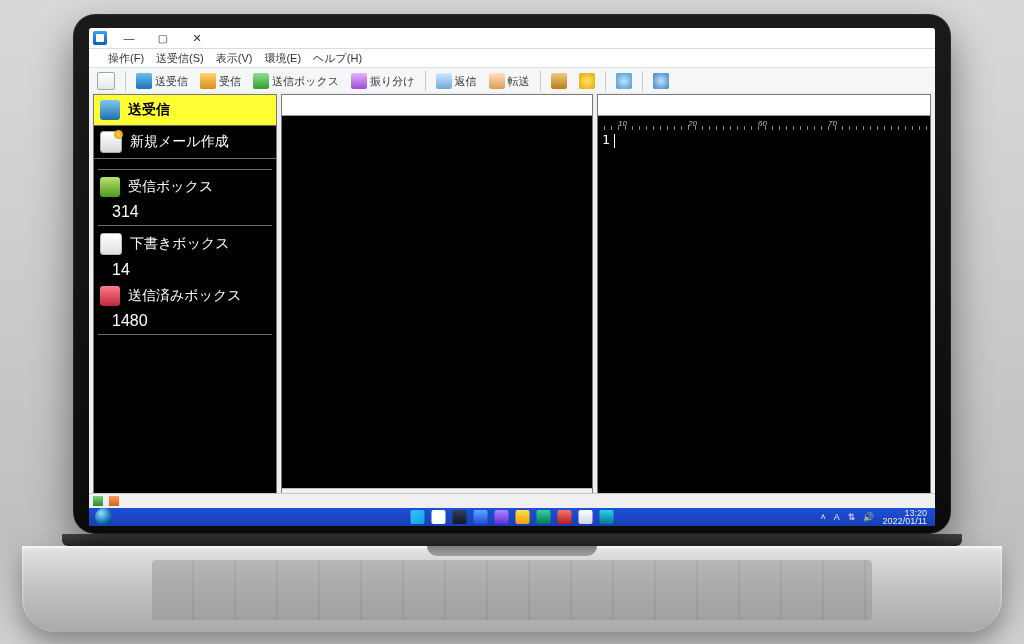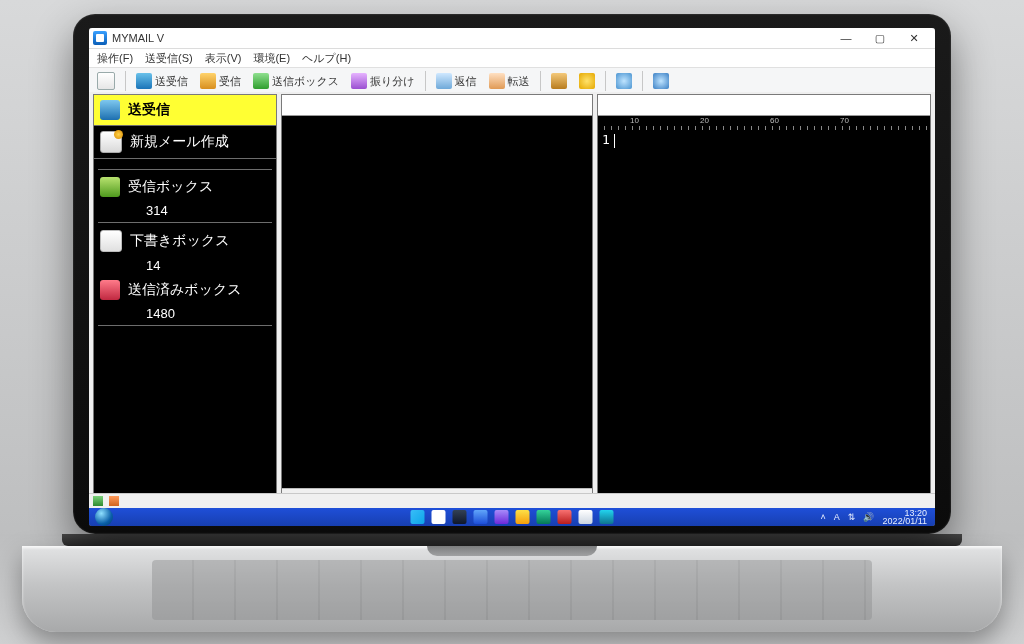--- a/index.html
+++ b/index.html
@@ -13,21 +13,21 @@
   .deck::before{content:"";position:absolute;left:50%;top:0;transform:translateX(-50%);width:170px;height:10px;border-radius:0 0 12px 12px;background:linear-gradient(#7d7e7f,#a0a1a2);}
   .keys{position:absolute;left:50%;top:14px;transform:translateX(-50%);width:720px;height:60px;background:repeating-linear-gradient(90deg,#8e8f90 0 40px,#7b7c7d 40px 42px), linear-gradient(#9a9b9c,#7e7f80);opacity:.45;border-radius:4px;}
   
   .titlebar{display:flex;align-items:center;height:20px;background:#fff;border-bottom:1px solid #dcdcdc;padding:0 4px;}
   .titlebar .appicon{width:14px;height:14px;background:linear-gradient(#3aa0ff,#0a5fb8);border-radius:2px;margin-right:5px;position:relative;}
   .titlebar .appicon::after{content:"";position:absolute;inset:3px;background:#fff;border-radius:1px;}
   .titlebar .title{flex:1;font-size:11px;color:#333;}
   .winbtns{display:flex;gap:0;}
   .winbtn{width:34px;height:20px;display:flex;align-items:center;justify-content:center;color:#333;font-size:11px;}
 
-  .menubar{display:flex;align-items:center;height:18px;background:#fff;border-bottom:1px solid #e0e0e0;padding:0 3px;gap:2px;}
+  .menubar{display:flex;align-items:center;height:18px;background:#fff;border-bottom:1px solid #e0e0e0;padding:0 14px;gap:2px;}
   .menuitem{padding:1px 5px;font-size:11px;color:#333;}
 
   .toolbar{display:flex;align-items:center;height:26px;background:#f5f6f7;border-bottom:1px solid #c9c9c9;padding:0 3px;gap:2px;}
   .tbtn{display:flex;align-items:center;height:22px;padding:0 4px;border:1px solid transparent;border-radius:2px;gap:3px;font-size:11px;color:#333;}
   .tbtn .ic{width:16px;height:16px;border-radius:2px;}
   .sep{width:1px;height:20px;background:#c7c7c7;margin:0 3px;}
   .ic-compose{background:linear-gradient(#fff,#e6e6e6);border:1px solid #9aa;} 
   .ic-sr{background:linear-gradient(#69c1ea,#1a74b8);}
   .ic-recv{background:linear-gradient(#ffd36b,#d88f1f);}
   .ic-recvall{background:linear-gradient(#8fe08f,#2f9e2f);}
@@ -41,21 +41,21 @@
 
   .workarea{position:absolute;left:0;right:0;top:64px;bottom:14px;background:#efefef;}
 
   
   .nav{position:absolute;left:4px;top:2px;width:182px;bottom:6px;border:1px solid #7a7a7a;background:#000;color:#fff;}
   .nav-row{display:flex;align-items:center;padding:5px 6px;gap:8px;}
   .nav-row.primary{border-bottom:1px solid #6d6d6d;}
   .nav-row.selected{background:#ffff33;color:#000;font-weight:bold;}
   .nav-row .nicon{width:20px;height:20px;flex:0 0 20px;border-radius:3px;}
   .nlabel{font-size:14px;white-space:nowrap;}
-  .ncount{font-size:13px;margin-left:46px;margin-top:-2px;}
+  .ncount{font-size:16px;margin-left:12px;margin-top:-2px;}
   .nic-sr{background:linear-gradient(#7ec8ef,#1c6fb0);}
   .nic-new{background:linear-gradient(#fff,#d9d9d9);border:1px solid #aaa;position:relative;}
   .nic-new::after{content:"";position:absolute;right:-2px;top:-2px;width:9px;height:9px;border-radius:50%;background:radial-gradient(#ffd24a,#d98a00);} 
   .nic-unread{background:radial-gradient(#e6f2ff,#9cc3e6);}
   .nic-inbox{background:linear-gradient(#b8e26f,#4f9a1e);}
   .nic-draft{background:linear-gradient(#fff,#e0e0e0);border:1px solid #bbb;}
   .nic-outbox{background:linear-gradient(#ffcf6b,#d98a1e);}
   .nic-sent{background:linear-gradient(#ff7b8a,#c02840);}
   .nic-exit{background:linear-gradient(#ff5a6a,#c0182c);position:relative;}
   .nic-exit::before,.nic-exit::after{content:"";position:absolute;left:4px;top:9px;width:12px;height:2px;background:#fff;}
@@ -64,21 +64,21 @@
 
   
   .listpane{position:absolute;left:192px;top:2px;width:310px;bottom:6px;border:1px solid #7a7a7a;background:#000;display:flex;flex-direction:column;}
   .listpane .header{height:20px;background:#fff;border-bottom:1px solid #999;}
   .listpane .body{flex:1;background:#000;}
   .listpane .hscroll{height:16px;background:#f0f0f0;border-top:1px solid #bcbcbc;}
 
   
   .editorpane{position:absolute;left:508px;right:4px;top:2px;bottom:6px;border:1px solid #7a7a7a;background:#000;display:flex;flex-direction:column;}
   .editorpane .header{height:20px;background:#fff;border-bottom:1px solid #999;}
-  .ruler{height:14px;background:#000;color:#bdbdbd;font-size:8px;display:flex;align-items:flex-start;letter-spacing:0;padding-left:32px;background-image:repeating-linear-gradient(90deg,#888 0 1px,transparent 1px 7px);background-position:20px 10px;background-size:7px 4px;background-repeat:repeat-x;}
+  .ruler{height:14px;background:#000;color:#bdbdbd;font-size:8px;display:flex;align-items:center;letter-spacing:0;padding-left:20px;background-image:repeating-linear-gradient(90deg,#888 0 1px,transparent 1px 7px);background-position:20px 10px;background-size:7px 4px;background-repeat:repeat-x;font-style:italic;}
   .ruler span{flex:0 0 70px;text-align:left;}
   .editorbody{flex:1;background:#000;color:#fff;font-family:"MS Gothic",monospace;font-size:13px;padding:2px 4px;}
   .editorbody .ln{color:#fff;}
   .editorbody .cursor{display:inline-block;width:1px;height:14px;background:#fff;margin-left:4px;vertical-align:middle;}
 
   .statusbar{position:absolute;left:0;right:0;bottom:0;height:14px;background:#f0f0f0;border-top:1px solid #c9c9c9;display:flex;align-items:center;padding:0 4px;gap:6px;}
   .statusbar .sic{width:10px;height:10px;}
   .sic.a{background:linear-gradient(#7ad17a,#2f8a2f);} .sic.b{background:linear-gradient(#ff9a5a,#d1651e);}
 
   
@@ -94,21 +94,20 @@
 <body>
 
 <div class="desk-shadow"></div>
 
 <div class="laptop">
   <div class="bezel">
     <div class="screen">
 
       <div class="titlebar">
         <div class="appicon"></div>
-        <div class="title">MYMAIL V</div>
         <div class="winbtns">
           <div class="winbtn">—</div>
           <div class="winbtn">▢</div>
           <div class="winbtn close">✕</div>
         </div>
       </div>
 
       <div class="menubar">
         <div class="menuitem">操作(F)</div>
         <div class="menuitem">送受信(S)</div>

